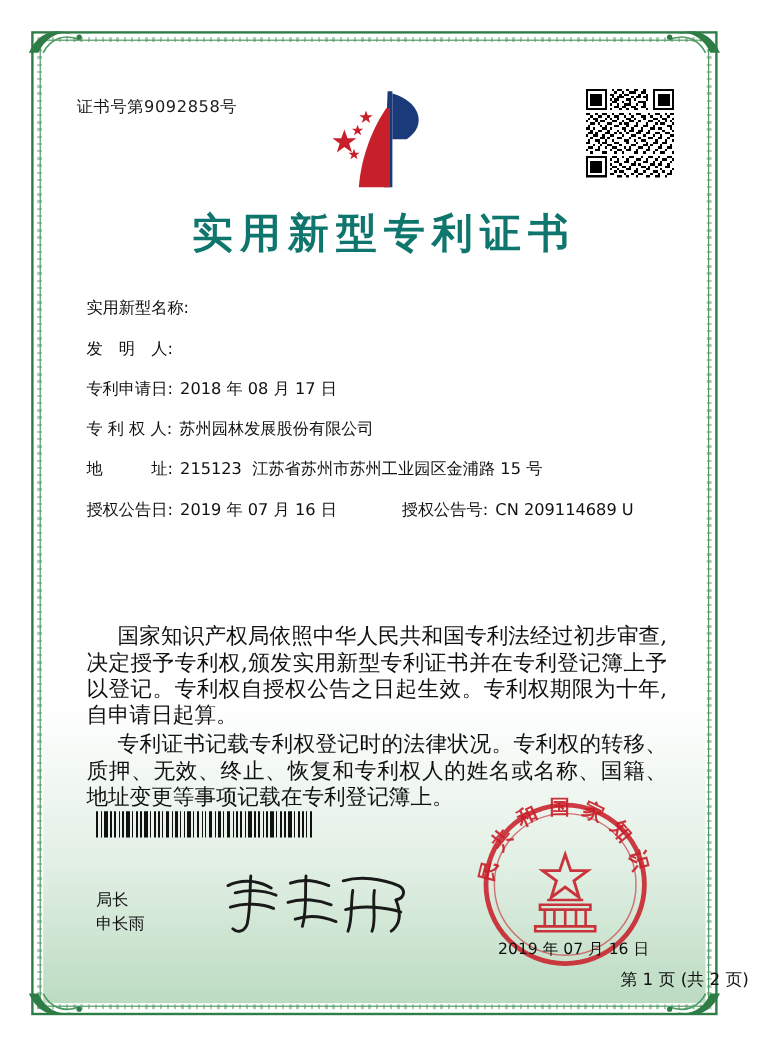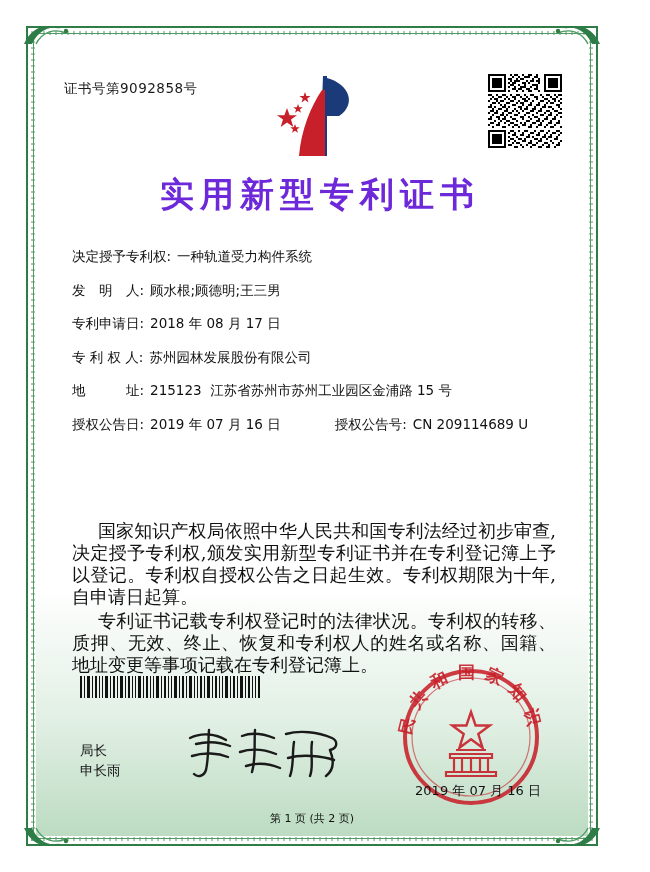--- a/index.html
+++ b/index.html
@@ -106,21 +106,21 @@
   .title {
     position: absolute;
     left: 0;
     right: 0;
     top: 172px;
     text-align: center;
     font-family: "DejaVu Serif", "Liberation Serif", serif;
     font-size: 34px;
     font-weight: bold;
     letter-spacing: 6px;
-    color: #6d28d9;
+    color: #0f766e;
     padding-left: 16px;
   }
 
   
   .fields {
     position: absolute;
     left: 72px;
     top: 248px;
     right: 70px;
   }
@@ -200,22 +200,22 @@
     width: 160px;
     text-align: center;
     font-size: 13px;
     color: #111;
   }
 
   .footer {
     position: absolute;
     left: 0; right: 0;
     bottom: 46px;
-    text-align: center;
-    font-size: 11px;
+    text-align: right;
+    font-size: 14px;
     color: #111;
   }
 </style>
 </head>
 <body>
 
 <div class="page">
 
   <div class="border-outer"></div>
   <div class="guilloche"></div>
@@ -553,26 +553,24 @@
           <rect x="29" y="36" width="2" height="1"></rect>
           <rect x="33" y="36" width="1" height="1"></rect>
       </g>
     </svg>
   </div>
 
   <div class="title">实用新型专利证书</div>
 
   <div class="fields">
     <div class="field-row">
-      <span class="field-label">决定授予专利权:</span>
-      <span class="field-value">一种轨道受力构件系统</span>
+      <span class="field-label">实用新型名称:</span>
     </div>
     <div class="field-row">
       <span class="field-label">发　明　人:</span>
-      <span class="field-value">顾水根;顾德明;王三男</span>
     </div>
     <div class="field-row">
       <span class="field-label">专利申请日:</span>
       <span class="field-value">2018 年 08 月 17 日</span>
     </div>
     <div class="field-row">
       <span class="field-label">专 利 权 人:</span>
       <span class="field-value">苏州园林发展股份有限公司</span>
     </div>
     <div class="field-row">

